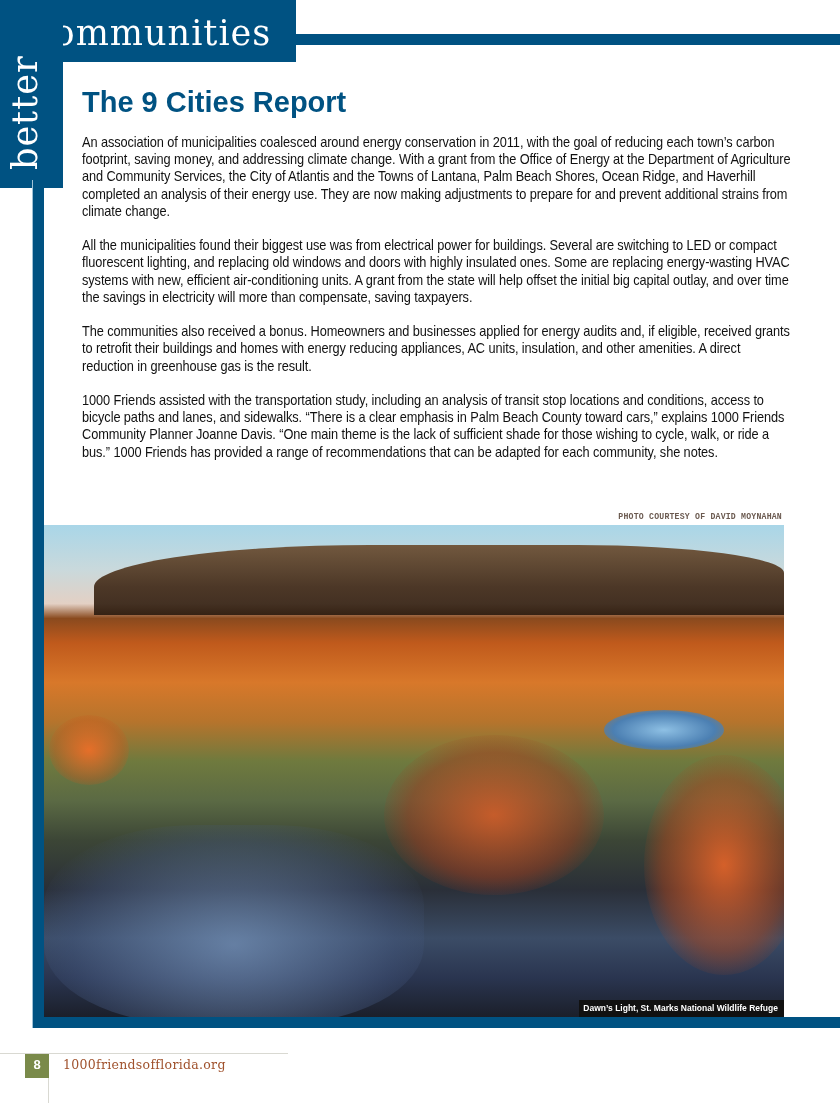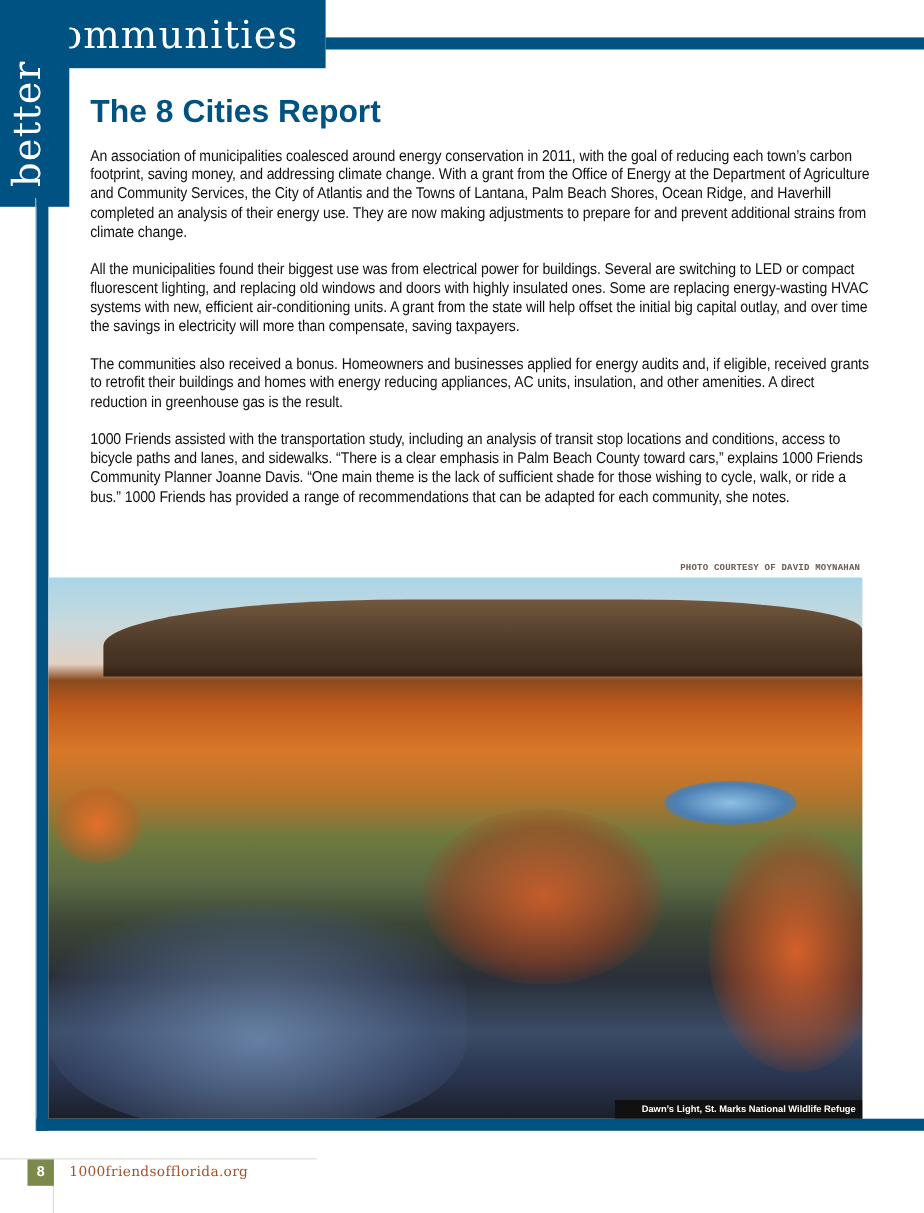--- a/index.html
+++ b/index.html
@@ -98,21 +98,21 @@
     left: 5px; top: 190px; width: 80px; height: 70px; border-radius: 50%;
     background: radial-gradient(ellipse at center, rgba(235,110,40,0.95) 0%, rgba(200,90,30,0.4) 60%, rgba(0,0,0,0) 80%);
   }
   .frost {
     left: 0; top: 300px; width: 380px; height: 200px; border-radius: 40%;
     background: radial-gradient(ellipse at 50% 60%, rgba(120,150,190,0.7) 0%, rgba(70,90,130,0.4) 60%, rgba(0,0,0,0) 80%);
   }
   .photo-caption {
     position: absolute; right: 0; bottom: 0;
     background: #111; color: #fff;
-    font-size: 8.5px; font-weight: bold; padding: 3px 6px 4px 24px;
+    font-size: 8.5px; font-weight: bold; padding: 3px 6px 4px 4px;
     white-space: nowrap;
   }
 
   
   .foot-rule {
     position: absolute; left: 0; top: 1053px; width: 288px; height: 1px; background: #d9d9d2;
   }
   .foot-vrule {
     position: absolute; left: 48px; top: 1054px; width: 1px; height: 49px; background: #d9d9d2;
   }
@@ -133,21 +133,21 @@
 <div class="hdr-block blue">
   <span class="hdr-word">communities</span>
 </div>
 <div class="top-rule blue"></div>
 <div class="side-block blue">
   <span class="side-word">better</span>
 </div>
 <div class="side-rule blue"></div>
 <div class="bottom-rule blue"></div>
 
-<h1 class="title">The 8 Cities Report</h1>
+<h1 class="title">The 9 Cities Report</h1>
 <div class="body">
   <p>An association of municipalities coalesced around energy conservation in 2011, with the goal of reducing each town’s carbon footprint, saving money, and addressing climate change.  With a grant from the Office of Energy at the Department of Agriculture and Community Services, the City of Atlantis and the Towns of Lantana, Palm Beach Shores, Ocean Ridge, and Haverhill completed an analysis of their energy use.  They are now making adjustments to prepare for and prevent additional strains from climate change.</p>
   <p>All the municipalities found their biggest use was from electrical power for buildings. Several are switching to LED or compact fluorescent lighting, and replacing old windows and doors with highly insulated ones. Some are replacing energy-wasting HVAC systems with new, efficient air-conditioning units.  A grant from the state will help offset the initial big capital outlay, and over time the savings in electricity will more than compensate, saving taxpayers.</p>
   <p>The communities also received a bonus. Homeowners and businesses applied for energy audits and, if eligible, received grants to retrofit their buildings and homes with energy reducing appliances, AC units, insulation, and other amenities. A direct reduction in greenhouse gas is the result.</p>
   <p>1000 Friends assisted with the transportation study, including an analysis of transit stop locations and conditions, access to bicycle paths and lanes, and sidewalks. “There is a clear emphasis in Palm Beach County toward cars,” explains 1000 Friends Community Planner Joanne Davis. “One main theme is the lack of sufficient shade for those wishing to cycle, walk, or ride a bus.”  1000 Friends has provided a range of recommendations that can be adapted for each community, she notes.</p>
 </div>
 
 <div class="credit">PHOTO COURTESY OF DAVID MOYNAHAN</div>
 
 <div class="photo" title="Marsh landscape at dawn with palm trees, orange grasses and a small pond">

